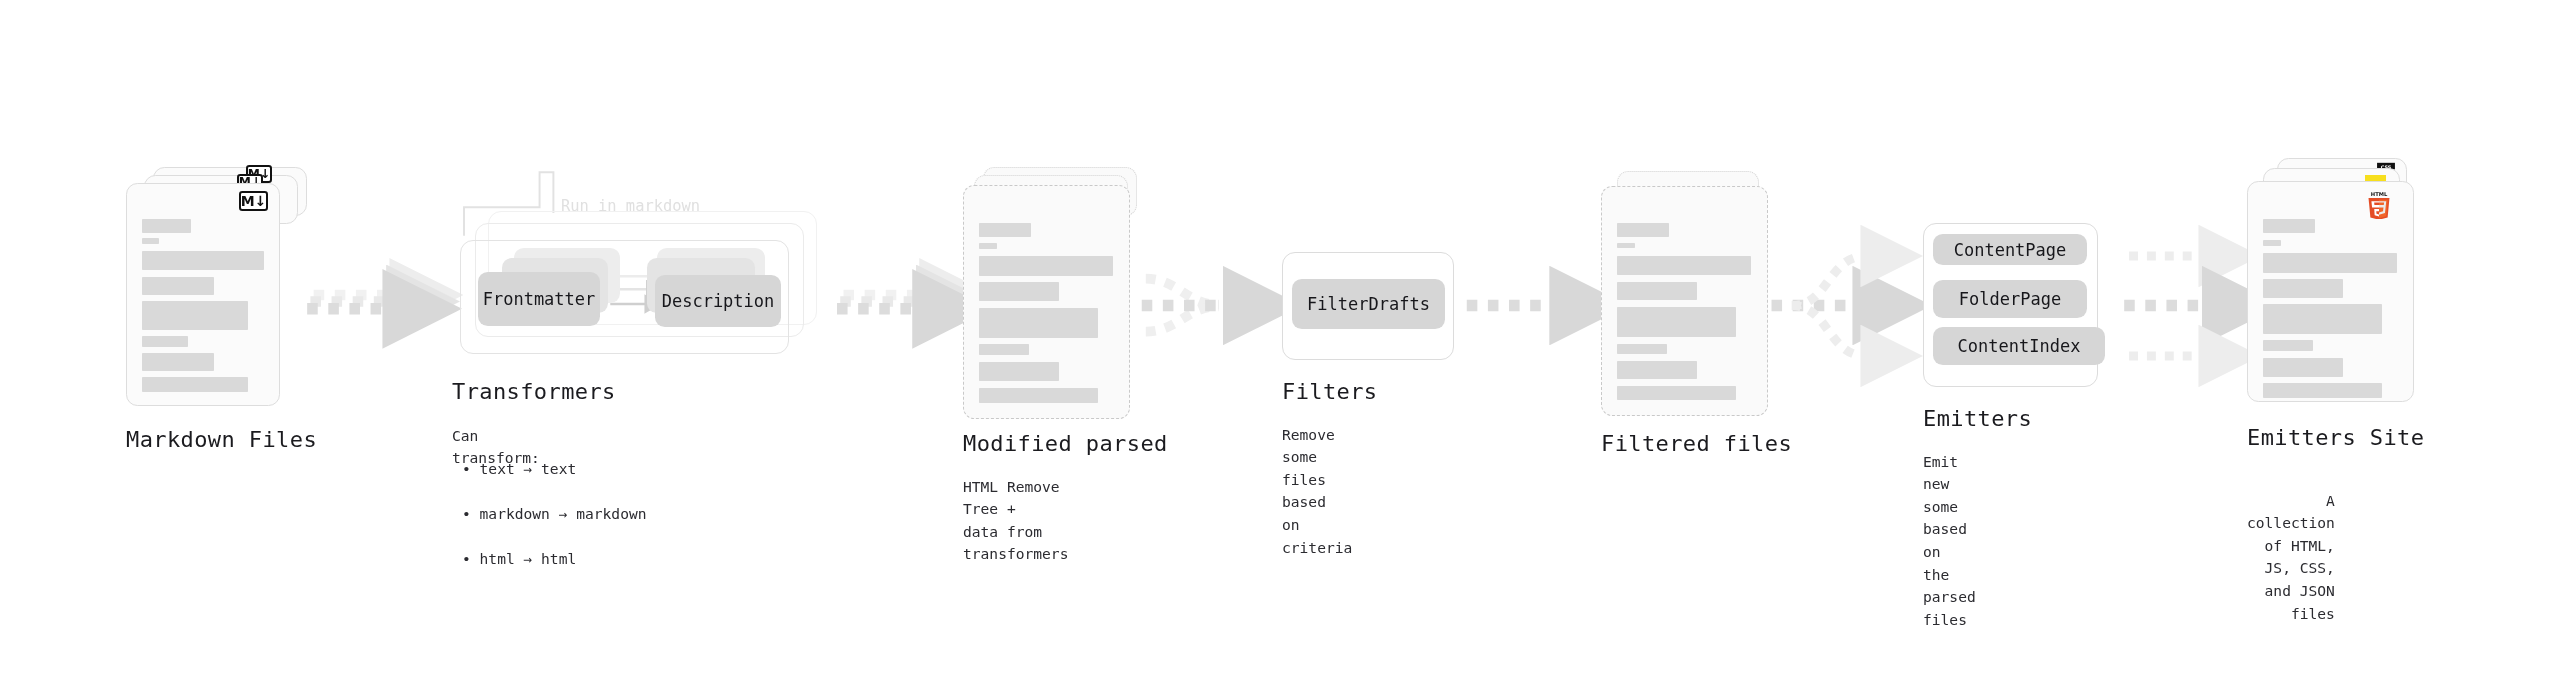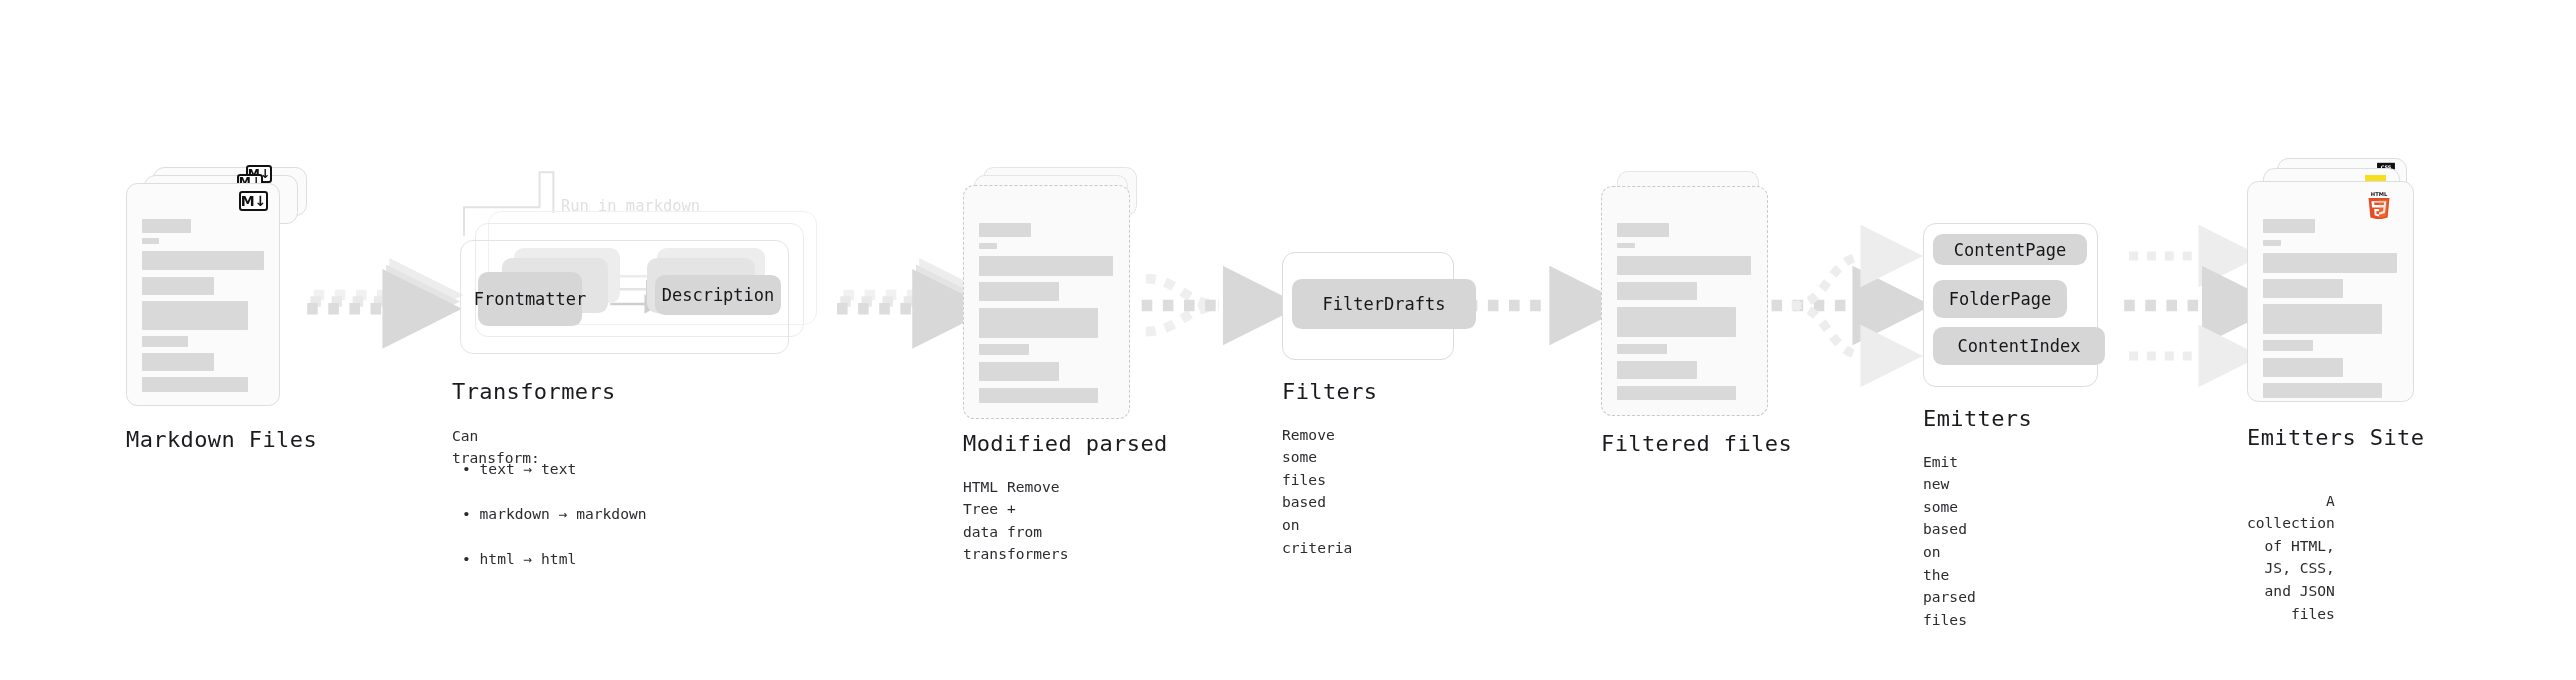--- a/index.html
+++ b/index.html
@@ -173,24 +173,24 @@
 
     <div class="gbox l3" style="left:488px;top:211px;width:329px;height:114px;"></div>
     <div class="gbox l2" style="left:475px;top:223px;width:329px;height:114px;"></div>
     <div class="gbox" style="left:460px;top:240px;width:329px;height:114px;"></div>
 
     <div class="pill g3" style="left:514px;top:248px;width:106px;height:55px;"></div>
     <div class="pill g3" style="left:657px;top:248px;width:108px;height:55px;"></div>
     <div class="pill g2" style="left:502px;top:258px;width:106px;height:55px;"></div>
     <div class="pill g2" style="left:647px;top:258px;width:108px;height:55px;"></div>
 
-    <div class="pill" style="left:478px;top:272px;width:104px;height:54px;">
+    <div class="pill" style="left:478px;top:272px;width:122px;height:54px;">
       <span>Frontmatter</span>
     </div>
-    <div class="pill" style="left:655px;top:275px;width:126px;height:40px;">
+    <div class="pill" style="left:655px;top:275px;width:126px;height:52px;">
       <span>Description</span>
     </div>
 
     <div class="stage-title" style="position:absolute;left:452px;top:379px;">Transformers</div>
 
     <div class="stage-sub" style="position:absolute;left:452px;top:414px;">Can transform:</div>
 
     <ul class="bullets stage-sub" style="position:absolute;left:462px;top:435px;margin:0;">
       <li style="padding-left:11.4px;text-indent:-11.4px;">• text → text</li>
       <li style="padding-left:11.4px;text-indent:-11.4px;">• markdown → markdown</li>
@@ -214,21 +214,21 @@
       </div>
     </div>
 
     <div class="stage-title" style="position:absolute;left:963px;top:431px;">Modified parsed</div>
     <div class="stage-sub" style="position:absolute;left:963px;top:465px;">HTML Remove Tree +
 data from transformers</div>
   </div>
 
   <div class="stage" style="left:0px;top:0px;">
     <div class="gbox solid" style="left:1282px;top:252px;width:172px;height:108px;"></div>
-    <div class="pill" style="left:1292px;top:279px;width:184px;height:50px;">
+    <div class="pill" style="left:1292px;top:279px;width:153px;height:50px;">
       <span>FilterDrafts</span>
     </div>
 
     <div class="stage-title" style="position:absolute;left:1282px;top:379px;">Filters</div>
     <div class="stage-sub" style="position:absolute;left:1282px;top:413px;">Remove some files based
 on criteria</div>
   </div>
 
   <div class="stage" style="left:0px;top:0px;">
     <div class="doc-stack" style="position:absolute;left:1601px;top:171px;width:187px;height:244px;">
@@ -247,21 +247,21 @@
 
     <div class="stage-title" style="position:absolute;left:1601px;top:431px;">Filtered files</div>
   </div>
 
   <div class="stage" style="left:0px;top:0px;">
     <div class="gbox solid" style="left:1923px;top:223px;width:175px;height:164px;"></div>
 
     <div class="pill" style="left:1933px;top:234px;width:154px;height:31px;">
       <span>ContentPage</span>
     </div>
-    <div class="pill" style="left:1933px;top:280px;width:134px;height:38px;">
+    <div class="pill" style="left:1933px;top:280px;width:154px;height:38px;">
       <span>FolderPage</span>
     </div>
     <div class="pill" style="left:1933px;top:327px;width:172px;height:38px;">
       <span>ContentIndex</span>
     </div>
 
     <div class="stage-title" style="position:absolute;left:1923px;top:406px;">Emitters</div>
     <div class="stage-sub" style="position:absolute;left:1923px;top:440px;">Emit new some based on
 the parsed files</div>
   </div>

